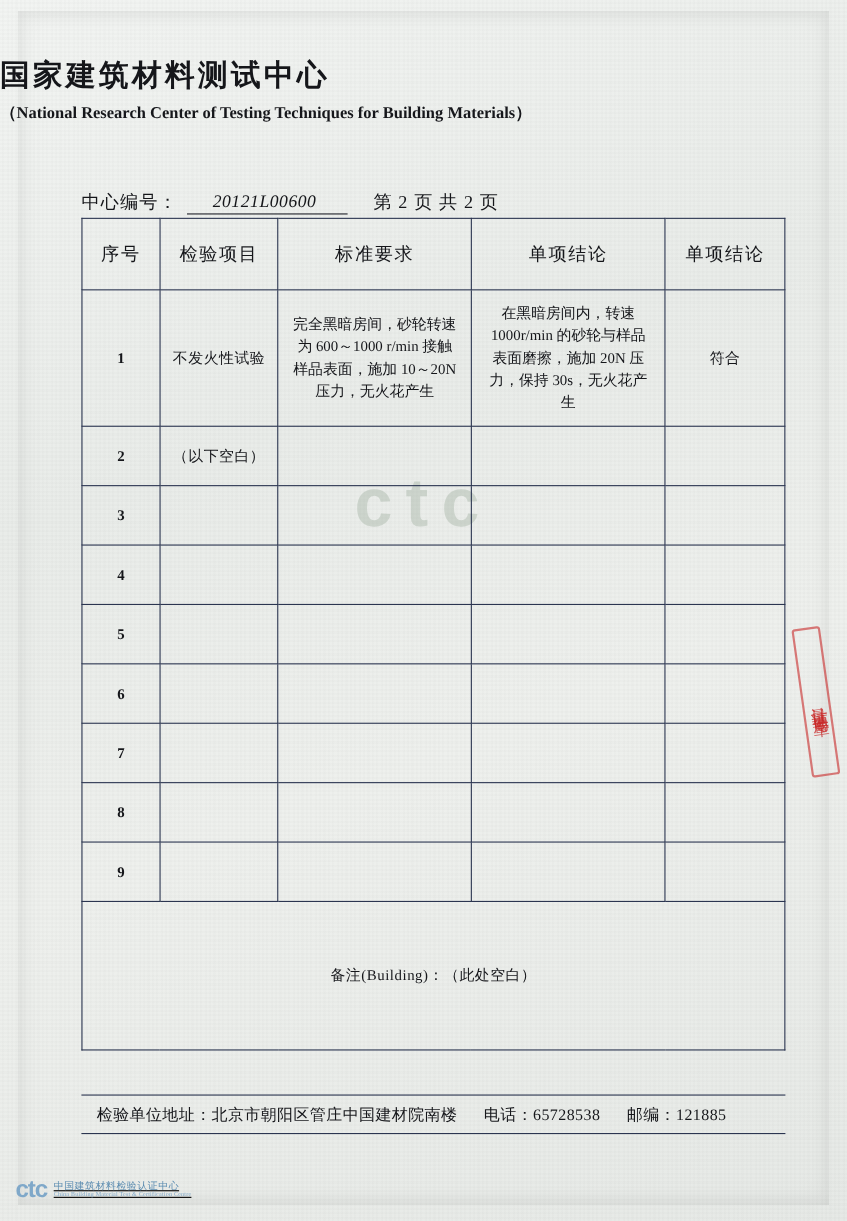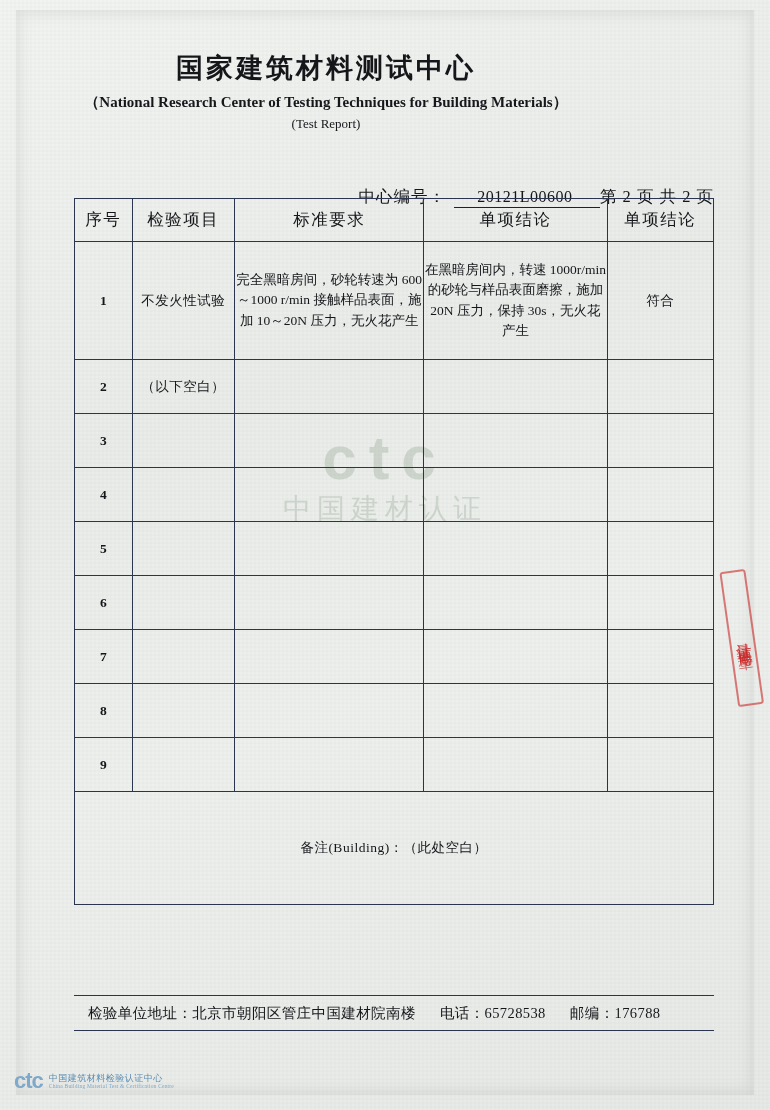--- a/index.html
+++ b/index.html
@@ -52,21 +52,21 @@
     font-size: 28px;
     letter-spacing: 6px;
     margin-top: 4px;
   }
 
   
   .hdr {
     position: absolute;
     left: 0; top: 50px;
     width: 652px;
-    text-align: center;
+    text-align: left;
   }
   .title-cn {
     font-size: 27px;
     font-weight: 700;
     letter-spacing: 3px;
     color: #15161a;
   }
   .title-en {
     font-size: 15px;
     font-weight: 700;
@@ -84,64 +84,66 @@
   .title-rep-en {
     font-size: 13px;
     margin-top: 4px;
     color: #16171b;
   }
 
   
   .inforow {
     position: absolute;
     left: 74px;
-    top: 186px;
+    top: 173px;
     width: 640px;
     display: flex;
-    justify-content: flex-end;
+    justify-content: flex-start;
     align-items: flex-end;
     font-size: 16px;
     color: #15161a;
+    gap: 24px;
   }
   .center-no {
     display: flex;
     align-items: flex-end;
   }
   .center-no .lbl {
     font-size: 16.5px;
     letter-spacing: 1px;
   }
   .center-no .val {
     margin-left: 8px;
     font-family: "Liberation Serif", serif;
     font-size: 16px;
     letter-spacing: 0.5px;
     border-bottom: 1px solid #20222a;
     padding: 0 10px 1px 6px;
     min-width: 130px;
     text-align: center;
+    font-style: italic;
   }
   .pageno {
     font-size: 16.5px;
     letter-spacing: 1px;
   }
 
   
   .tbl {
     position: absolute;
     left: 74px;
     top: 198px;
     width: 640px;
     border: 1.6px solid #2b3550;
     border-collapse: collapse;
     background: transparent;
   }
   .tbl td, .tbl th {
     border: 1.1px solid #2b3550;
-    padding: 0;
+    padding: 11px;
     vertical-align: middle;
     text-align: center;
     color: #15161a;
   }
   .tbl thead th {
     height: 42px;
     font-size: 16.5px;
     font-weight: 400;
     letter-spacing: 1.5px;
   }
@@ -243,47 +245,46 @@
   .ctc-logo .mark {
     font-family: "Liberation Sans", sans-serif;
     font-size: 22px;
     font-weight: 700;
     color: #7fa8c9;
     letter-spacing: -1px;
   }
   .ctc-logo .txt {
     margin-left: 6px;
     line-height: 1.15;
+    text-decoration: underline;
   }
   .ctc-logo .txt .cn {
     font-size: 9px;
     color: #5a8bb0;
     letter-spacing: 0.5px;
   }
   .ctc-logo .txt .en {
     font-size: 5.5px;
     color: #7fa8c9;
     letter-spacing: 0.2px;
   }
 </style>
 </head>
 <body>
 
 <div class="page">
   <div class="paper-edge"></div>
 
   <div class="watermark">
     <div class="wm-ctc">ctc</div>
-    <div class="wm-cn">中国建材认证</div>
   </div>
 
   <div class="hdr">
     <div class="title-cn">国家建筑材料测试中心</div>
     <div class="title-en">（National Research Center of Testing Techniques for Building Materials）</div>
-    <div class="title-rep-en">(Test Report)</div>
   </div>
 
   <div class="inforow">
     <div class="center-no">
       <span class="lbl">中心编号：</span>
       <span class="val">20121L00600</span>
     </div>
     <div class="pageno">第 2 页  共 2 页</div>
   </div>
 
@@ -370,21 +371,21 @@
   <div class="stamp">
     <span class="sbox">计量认证专用章</span>
   </div>
 
   <div class="footer-line"></div>
   <div class="footer-text">
     <span>检验单位地址：北京市朝阳区管庄中国建材院南楼</span>
     <span class="gap"></span>
     <span>电话：65728538</span>
     <span class="gap"></span>
-    <span>邮编：176788</span>
+    <span>邮编：121885</span>
   </div>
   <div class="footer-bottomline"></div>
 
   <div class="ctc-logo">
     <span class="mark">ctc</span>
     <span class="txt">
       <span class="cn" style="display:block">中国建筑材料检验认证中心</span>
       <span class="en" style="display:block">China Building Material Test &amp; Certification Centre</span>
     </span>
   </div>

